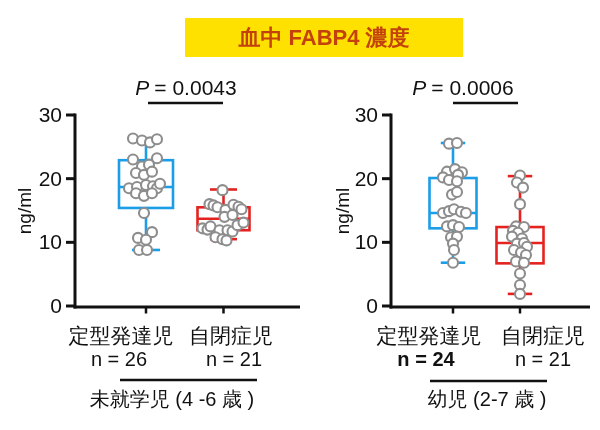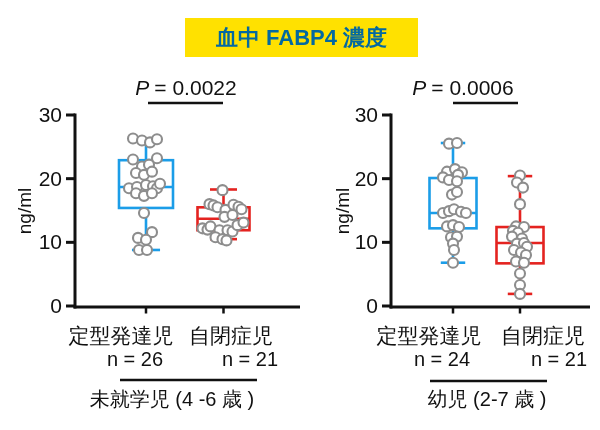--- a/index.html
+++ b/index.html
@@ -1,25 +1,25 @@
 <!DOCTYPE html>
 <html><head>
 <meta charset="utf-8">
 <style>
   html,body{margin:0;padding:0;}
   body{width:600px;height:430px;background:#ffffff;position:relative;overflow:hidden;
        font-family:"Liberation Sans","DejaVu Sans",sans-serif;color:#111;}
   .abs{position:absolute;transform:translateX(-50%);white-space:nowrap;text-align:center;}
-  .title-banner{position:absolute;left:185px;top:18px;width:233px;height:39px;
+  .title-banner{position:absolute;left:185px;top:18px;width:278px;height:39px;
       display:flex;align-items:center;justify-content:center;
-      font-size:22px;font-weight:bold;color:#0369a1;}
+      font-size:22px;font-weight:bold;color:#c2410c;}
   .p-label{font-size:21px;}
   .p-sym{font-style:italic;margin-right:5px;}
   .group-label{font-size:21px;top:322px;}
-  .n-label{font-size:20px;top:348px;margin-left:16px;}
+  .n-label{font-size:20px;top:348px;}
   .caption{font-size:20px;top:386px;}
   svg{position:absolute;left:0;top:0;}
 </style>
 </head>
 <body>
 
 <svg id="plot" width="600" height="430" viewBox="0 0 600 430">
     <line x1="75" y1="113.5" x2="75" y2="308.5" stroke="#111111" stroke-width="3"></line>
     <line x1="73.5" y1="307" x2="300" y2="307" stroke="#111111" stroke-width="3"></line>
     <line x1="66" y1="306" x2="75" y2="306" stroke="#111111" stroke-width="3"></line>
@@ -161,27 +161,27 @@
     <circle cx="524" cy="262.70666666666665" r="5" fill="#ffffff" stroke="#8d8d8d" stroke-width="2.1"></circle>
     <circle cx="520" cy="273.53" r="5" fill="#ffffff" stroke="#8d8d8d" stroke-width="2.1"></circle>
     <circle cx="520" cy="284.99" r="5" fill="#ffffff" stroke="#8d8d8d" stroke-width="2.1"></circle>
     <circle cx="520" cy="293.9033333333333" r="5" fill="#ffffff" stroke="#8d8d8d" stroke-width="2.1"></circle>
   </svg>
 
 <div class="title-banner" style="background: rgb(255, 225, 0);">
   <span>血中 FABP4 濃度</span>
 </div>
 
-<div class="abs p-label" style="left:186px;top:76px;"><span class="p-sym">P</span><span>= 0.0022</span></div>
+<div class="abs p-label" style="left:186px;top:76px;"><span class="p-sym">P</span><span>= 0.0043</span></div>
 <div class="abs p-label" style="left:463px;top:76px;"><span class="p-sym">P</span><span>= 0.0006</span></div>
 
 <div class="abs group-label" style="left:121px;">定型発達児</div>
 <div class="abs group-label" style="left:231px;">自閉症児</div>
 <div class="abs group-label" style="left:429px;">定型発達児</div>
 <div class="abs group-label" style="left:543px;">自閉症児</div>
 
 <div class="abs n-label" style="left:119px;">n = 26</div>
 <div class="abs n-label" style="left:234px;">n = 21</div>
-<div class="abs n-label" style="left:426px;">n = 24</div>
+<div class="abs n-label" style="left:426px;font-weight:bold;">n = 24</div>
 <div class="abs n-label" style="left:543px;">n = 21</div>
 
 <div class="abs caption" style="left:172px;">未就学児 (4 -6 歳 )</div>
 <div class="abs caption" style="left:487px;">幼児 (2-7 歳 )</div>
 
 </body></html>

